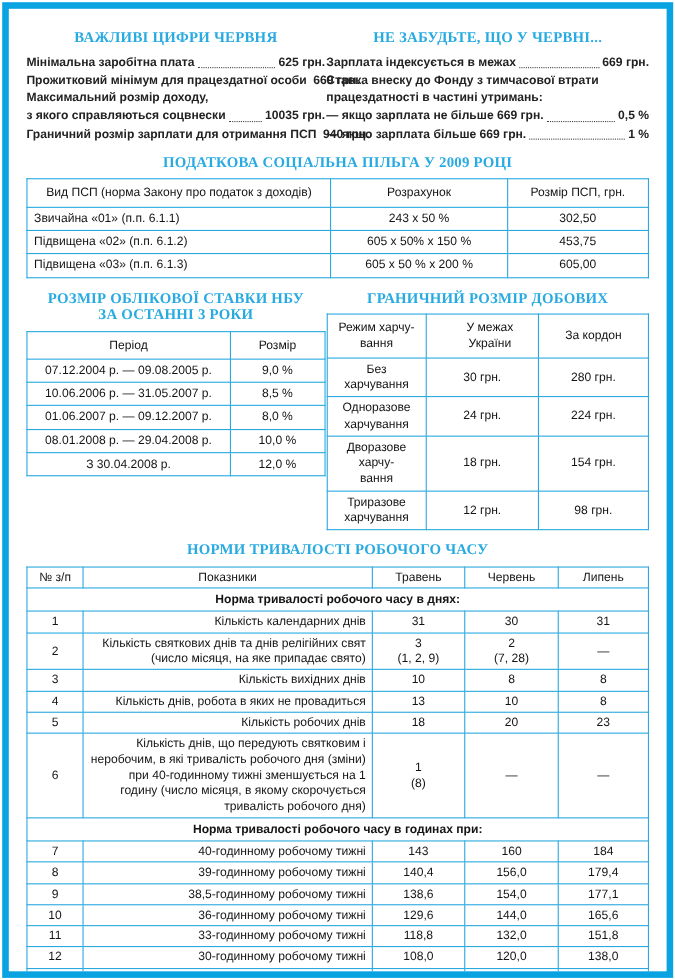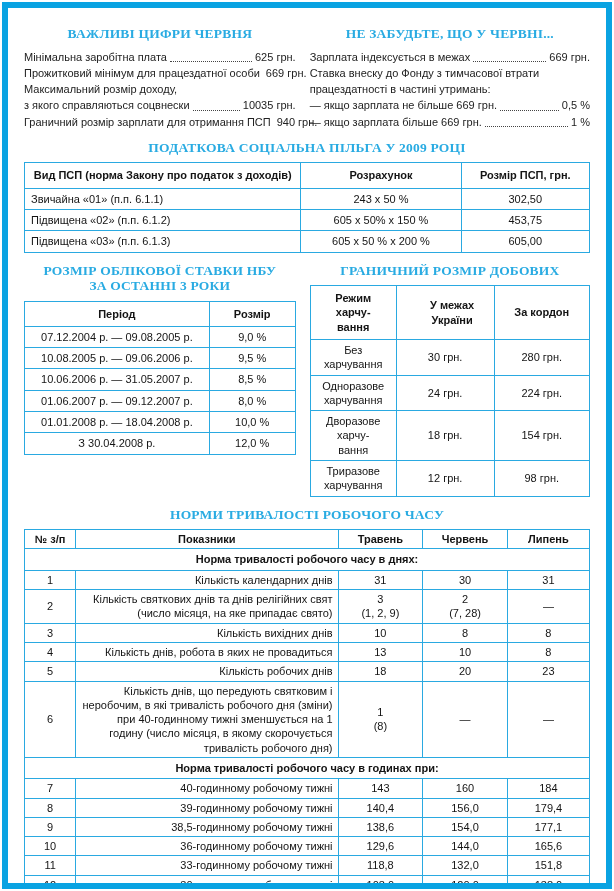--- a/index.html
+++ b/index.html
@@ -9,37 +9,37 @@
   }
   .frame{
     height:100%;box-sizing:border-box;border:6px solid #0aa3e2;
     padding:8px 16px 6px;overflow:hidden;
   }
   h2.sec-title{
     font-family:"Liberation Serif",serif;font-weight:bold;color:#29abe2;
     font-size:13.5px;line-height:1.15;text-align:center;
     margin:10px 0 7px;white-space:pre-line;letter-spacing:.2px;
   }
-  .two-col{display:flex;gap:14px;}
+  .two-col{display:flex;gap:1px;}
   .two-col > section{min-width:0;}
   .col-l{flex:0 0 48%;}
   .col-r{flex:1;}
   
-  .leader-list{font-size:11px;line-height:1.48;color:#222;}
+  .leader-list{font-size:11px;line-height:1.48;color:#222;font-weight:bold;}
   .leader-item{display:flex;align-items:flex-end;}
   .leader-item .txt{white-space:nowrap;}
   .leader-item .leader{flex:1 1 8px;border-bottom:1.6px dotted #444;margin:0 3px 3px;}
   .leader-item .val{white-space:nowrap;}
   
   table.tbl{border-collapse:collapse;width:100%;font-size:11px;color:#141414;table-layout:fixed;}
   table.tbl th,table.tbl td{
     border:1px solid #2aa9e1;padding:3px 6px;text-align:center;
     vertical-align:middle;white-space:pre-line;line-height:1.3;overflow:hidden;
   }
-  table.tbl th{font-weight:bold;padding:5px 6px;}
+  table.tbl th{font-weight:normal;padding:5px 6px;}
   table.psp td:first-child{text-align:left;}
   table.psp th:nth-child(1){width:50%;}
   table.psp th:nth-child(2){width:28%;text-align:center;}
   table.psp th:nth-child(3){width:22%;}
   table.nbu th:nth-child(1){width:70%;}
   table.nbu th:nth-child(2){width:30%;}
   table.daily th:nth-child(1){width:32%;}
   table.daily th:nth-child(2){width:32%;padding-left:20px;}
   table.daily th:nth-child(3){width:36%;}
   table.work th,table.work td{padding:2px 5px;}
@@ -155,33 +155,29 @@
                 <th>Період</th>
                 <th>Розмір</th>
               </tr>
             </thead>
             <tbody>
               <tr>
                 <td>07.12.2004 р. — 09.08.2005 р.</td>
                 <td>9,0 %</td>
               </tr>
               <tr>
-                <td>10.08.2005 р. — 09.06.2006 р.</td>
-                <td>9,5 %</td>
-              </tr>
-              <tr>
                 <td>10.06.2006 р. — 31.05.2007 р.</td>
                 <td>8,5 %</td>
               </tr>
               <tr>
                 <td>01.06.2007 р. — 09.12.2007 р.</td>
                 <td>8,0 %</td>
               </tr>
               <tr>
-                <td>01.01.2008 р. — 18.04.2008 р.</td>
+                <td>08.01.2008 р. — 29.04.2008 р.</td>
                 <td>10,0 %</td>
               </tr>
               <tr>
                 <td>З 30.04.2008 р.</td>
                 <td>12,0 %</td>
               </tr>
             </tbody>
           </table>
       </section>
       <section class="col-r">

